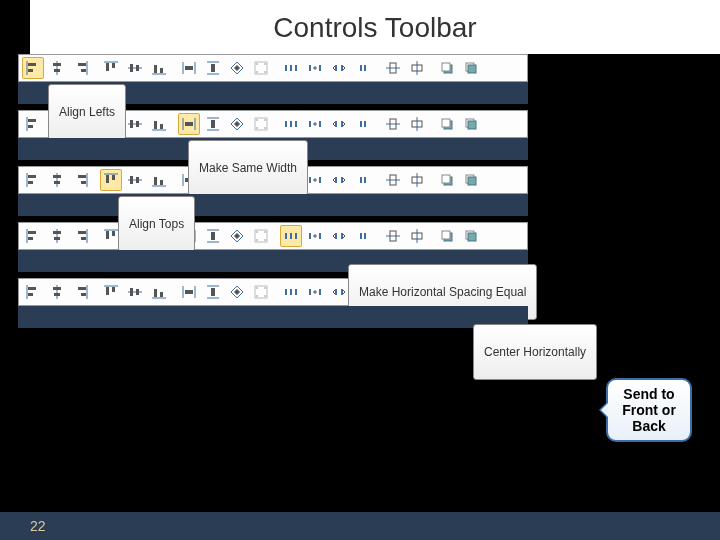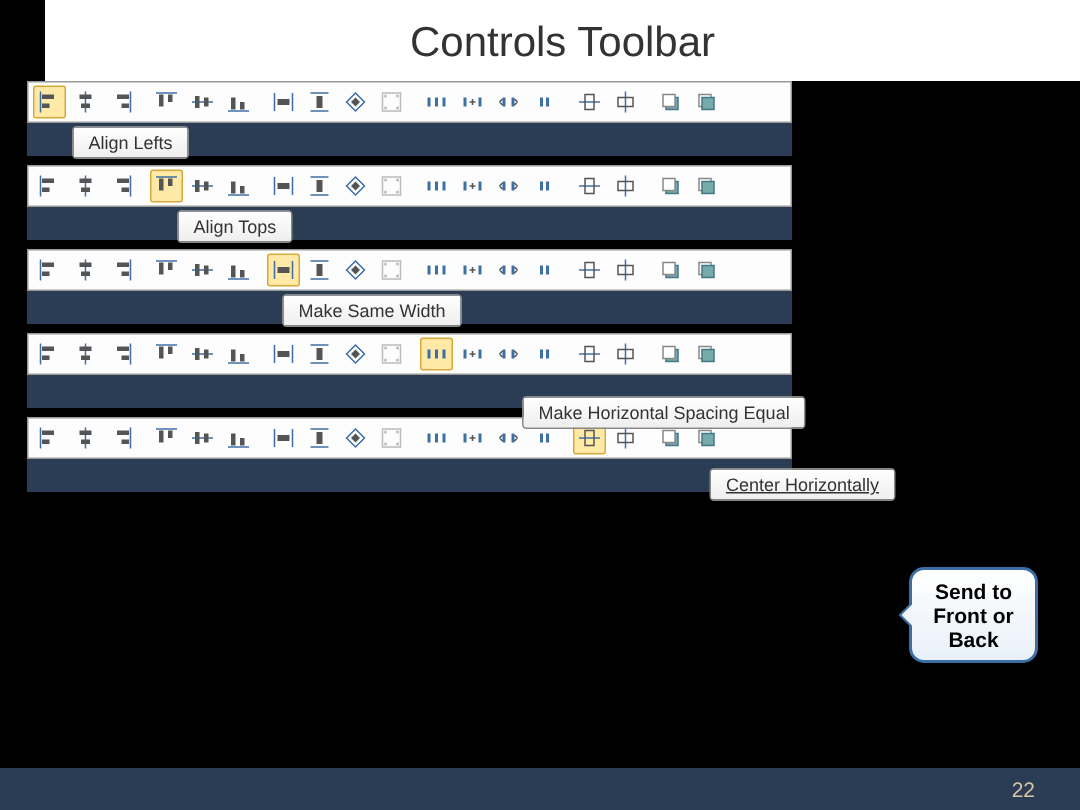--- a/index.html
+++ b/index.html
@@ -58,21 +58,21 @@
     background: #2b3d54;
     height: 22px;
     width: 510px;
     position: relative;
   }
   .tooltip {
     position: absolute;
     background: linear-gradient(#fff, #eee);
     border: 1px solid #888;
     border-radius: 3px;
-    padding: 3px 10px;
+    padding: 20px 10px;
     font-size: 12px;
     color: #333;
     white-space: nowrap;
   }
   .callout {
     position: absolute;
     background: linear-gradient(#fff, #e8f0f8);
     border: 2px solid #3b6ea5;
     border-radius: 8px;
     padding: 6px 10px;
@@ -104,21 +104,20 @@
     position: absolute;
     bottom: 0;
     left: 0;
     right: 0;
     height: 28px;
     background: #2b3d54;
     color: #d8c7a5;
     font-size: 14px;
     display: flex;
     align-items: center;
-    justify-content: flex-end;
     padding: 0 30px;
   }
   svg { display: block; }
 </style>
 </head>
 <body>
 
 <div class="title">Controls Toolbar</div>
 
 <div class="slide-content">
@@ -316,20 +315,190 @@
           <div class="btn">
             <span>
               <svg width="16" height="16" viewBox="0 0 16 16">
                 <line x1="14" y1="1" x2="14" y2="15" stroke="#3d6ea5"></line>
                 <rect x="5" y="3" width="8" height="3" fill="#555"></rect>
                 <rect x="8" y="9" width="5" height="3" fill="#555"></rect>
               </svg>
             </span>
           </div>
           <div class="sep"></div>
+          <div class="btn">
+            <span>
+              <svg width="16" height="16" viewBox="0 0 16 16">
+                <line x1="1" y1="2" x2="15" y2="2" stroke="#3d6ea5"></line>
+                <rect x="3" y="3" width="3" height="8" fill="#555"></rect>
+                <rect x="9" y="3" width="3" height="5" fill="#555"></rect>
+              </svg>
+            </span>
+          </div>
+          <div class="btn">
+            <span>
+              <svg width="16" height="16" viewBox="0 0 16 16">
+                <line x1="1" y1="8" x2="15" y2="8" stroke="#3d6ea5"></line>
+                <rect x="3" y="4" width="3" height="8" fill="#555"></rect>
+                <rect x="9" y="5" width="3" height="6" fill="#555"></rect>
+              </svg>
+            </span>
+          </div>
+          <div class="btn">
+            <span>
+              <svg width="16" height="16" viewBox="0 0 16 16">
+                <line x1="1" y1="14" x2="15" y2="14" stroke="#3d6ea5"></line>
+                <rect x="3" y="5" width="3" height="8" fill="#555"></rect>
+                <rect x="9" y="8" width="3" height="5" fill="#555"></rect>
+              </svg>
+            </span>
+          </div>
+          <div class="sep"></div>
+          <div class="btn sel">
+            <span>
+              <svg width="16" height="16" viewBox="0 0 16 16">
+                <line x1="2" y1="2" x2="2" y2="14" stroke="#3d6ea5"></line>
+                <line x1="14" y1="2" x2="14" y2="14" stroke="#3d6ea5"></line>
+                <rect x="4" y="6" width="8" height="4" fill="#555"></rect>
+              </svg>
+            </span>
+          </div>
+          <div class="btn">
+            <span>
+              <svg width="16" height="16" viewBox="0 0 16 16">
+                <line x1="2" y1="2" x2="14" y2="2" stroke="#3d6ea5"></line>
+                <line x1="2" y1="14" x2="14" y2="14" stroke="#3d6ea5"></line>
+                <rect x="6" y="4" width="4" height="8" fill="#555"></rect>
+              </svg>
+            </span>
+          </div>
+          <div class="btn">
+            <span>
+              <svg width="16" height="16" viewBox="0 0 16 16">
+                <path d="M2 8 L8 2 L14 8 L8 14 Z" fill="none" stroke="#3d6ea5"></path>
+                <path d="M5 8 L8 5 L11 8 L8 11 Z" fill="#555"></path>
+              </svg>
+            </span>
+          </div>
+          <div class="btn">
+            <span>
+              <svg width="16" height="16" viewBox="0 0 16 16">
+                <rect x="2" y="2" width="12" height="12" fill="none" stroke="#bbb"></rect>
+                <circle cx="4" cy="4" r="1" fill="#bbb"></circle>
+                <circle cx="12" cy="4" r="1" fill="#bbb"></circle>
+                <circle cx="4" cy="12" r="1" fill="#bbb"></circle>
+                <circle cx="12" cy="12" r="1" fill="#bbb"></circle>
+              </svg>
+            </span>
+          </div>
+          <div class="sep"></div>
+          <div class="btn">
+            <span>
+              <svg width="16" height="16" viewBox="0 0 16 16">
+                <rect x="2" y="5" width="2" height="6" fill="#3d6ea5"></rect>
+                <rect x="7" y="5" width="2" height="6" fill="#3d6ea5"></rect>
+                <rect x="12" y="5" width="2" height="6" fill="#3d6ea5"></rect>
+              </svg>
+            </span>
+          </div>
+          <div class="btn">
+            <span>
+              <svg width="16" height="16" viewBox="0 0 16 16">
+                <rect x="2" y="5" width="2" height="6" fill="#3d6ea5"></rect>
+                <rect x="12" y="5" width="2" height="6" fill="#3d6ea5"></rect>
+                <path d="M6 8 L10 8 M8 6 L8 10" stroke="#555"></path>
+              </svg>
+            </span>
+          </div>
+          <div class="btn">
+            <span>
+              <svg width="16" height="16" viewBox="0 0 16 16">
+                <rect x="4" y="5" width="2" height="6" fill="#3d6ea5"></rect>
+                <rect x="10" y="5" width="2" height="6" fill="#3d6ea5"></rect>
+                <path d="M2 8 L4 6 M2 8 L4 10 M14 8 L12 6 M14 8 L12 10" stroke="#555"></path>
+              </svg>
+            </span>
+          </div>
+          <div class="btn">
+            <span>
+              <svg width="16" height="16" viewBox="0 0 16 16">
+                <rect x="5" y="5" width="2" height="6" fill="#3d6ea5"></rect>
+                <rect x="9" y="5" width="2" height="6" fill="#3d6ea5"></rect>
+              </svg>
+            </span>
+          </div>
+          <div class="sep"></div>
+          <div class="btn">
+            <span>
+              <svg width="16" height="16" viewBox="0 0 16 16">
+                <line x1="1" y1="8" x2="15" y2="8" stroke="#3d6ea5"></line>
+                <rect x="5" y="3" width="6" height="10" fill="none" stroke="#555"></rect>
+              </svg>
+            </span>
+          </div>
+          <div class="btn">
+            <span>
+              <svg width="16" height="16" viewBox="0 0 16 16">
+                <line x1="8" y1="1" x2="8" y2="15" stroke="#3d6ea5"></line>
+                <rect x="3" y="5" width="10" height="6" fill="none" stroke="#555"></rect>
+              </svg>
+            </span>
+          </div>
+          <div class="sep"></div>
+          <div class="btn">
+            <span>
+              <svg width="16" height="16" viewBox="0 0 16 16">
+                <rect x="5" y="5" width="8" height="8" fill="#7aa" stroke="#478"></rect>
+                <rect x="3" y="3" width="8" height="8" fill="#fff" stroke="#888"></rect>
+              </svg>
+            </span>
+          </div>
+          <div class="btn">
+            <span>
+              <svg width="16" height="16" viewBox="0 0 16 16">
+                <rect x="3" y="3" width="8" height="8" fill="#fff" stroke="#888"></rect>
+                <rect x="5" y="5" width="8" height="8" fill="#7aa" stroke="#478"></rect>
+              </svg>
+            </span>
+          </div>
+        </div>
+        <div class="dark-band">
+     <div class="tooltip" style="left:170px; top:2px;">Make Same Width</div>
+   </div>
+      </div>
+      <div class="row">
+        <div class="toolbar">
+          <div class="btn">
+            <span>
+              <svg width="16" height="16" viewBox="0 0 16 16">
+                <line x1="2" y1="1" x2="2" y2="15" stroke="#3d6ea5"></line>
+                <rect x="3" y="3" width="8" height="3" fill="#555"></rect>
+                <rect x="3" y="9" width="5" height="3" fill="#555"></rect>
+              </svg>
+            </span>
+          </div>
+          <div class="btn">
+            <span>
+              <svg width="16" height="16" viewBox="0 0 16 16">
+                <line x1="8" y1="1" x2="8" y2="15" stroke="#3d6ea5"></line>
+                <rect x="4" y="3" width="8" height="3" fill="#555"></rect>
+                <rect x="5" y="9" width="6" height="3" fill="#555"></rect>
+              </svg>
+            </span>
+          </div>
+          <div class="btn">
+            <span>
+              <svg width="16" height="16" viewBox="0 0 16 16">
+                <line x1="14" y1="1" x2="14" y2="15" stroke="#3d6ea5"></line>
+                <rect x="5" y="3" width="8" height="3" fill="#555"></rect>
+                <rect x="8" y="9" width="5" height="3" fill="#555"></rect>
+              </svg>
+            </span>
+          </div>
+          <div class="sep"></div>
           <div class="btn sel">
             <span>
               <svg width="16" height="16" viewBox="0 0 16 16">
                 <line x1="1" y1="2" x2="15" y2="2" stroke="#3d6ea5"></line>
                 <rect x="3" y="3" width="3" height="8" fill="#555"></rect>
                 <rect x="9" y="3" width="3" height="5" fill="#555"></rect>
               </svg>
             </span>
           </div>
           <div class="btn">
@@ -514,190 +683,20 @@
           <div class="btn">
             <span>
               <svg width="16" height="16" viewBox="0 0 16 16">
                 <line x1="1" y1="14" x2="15" y2="14" stroke="#3d6ea5"></line>
                 <rect x="3" y="5" width="3" height="8" fill="#555"></rect>
                 <rect x="9" y="8" width="3" height="5" fill="#555"></rect>
               </svg>
             </span>
           </div>
           <div class="sep"></div>
-          <div class="btn sel">
-            <span>
-              <svg width="16" height="16" viewBox="0 0 16 16">
-                <line x1="2" y1="2" x2="2" y2="14" stroke="#3d6ea5"></line>
-                <line x1="14" y1="2" x2="14" y2="14" stroke="#3d6ea5"></line>
-                <rect x="4" y="6" width="8" height="4" fill="#555"></rect>
-              </svg>
-            </span>
-          </div>
-          <div class="btn">
-            <span>
-              <svg width="16" height="16" viewBox="0 0 16 16">
-                <line x1="2" y1="2" x2="14" y2="2" stroke="#3d6ea5"></line>
-                <line x1="2" y1="14" x2="14" y2="14" stroke="#3d6ea5"></line>
-                <rect x="6" y="4" width="4" height="8" fill="#555"></rect>
-              </svg>
-            </span>
-          </div>
-          <div class="btn">
-            <span>
-              <svg width="16" height="16" viewBox="0 0 16 16">
-                <path d="M2 8 L8 2 L14 8 L8 14 Z" fill="none" stroke="#3d6ea5"></path>
-                <path d="M5 8 L8 5 L11 8 L8 11 Z" fill="#555"></path>
-              </svg>
-            </span>
-          </div>
-          <div class="btn">
-            <span>
-              <svg width="16" height="16" viewBox="0 0 16 16">
-                <rect x="2" y="2" width="12" height="12" fill="none" stroke="#bbb"></rect>
-                <circle cx="4" cy="4" r="1" fill="#bbb"></circle>
-                <circle cx="12" cy="4" r="1" fill="#bbb"></circle>
-                <circle cx="4" cy="12" r="1" fill="#bbb"></circle>
-                <circle cx="12" cy="12" r="1" fill="#bbb"></circle>
-              </svg>
-            </span>
-          </div>
-          <div class="sep"></div>
-          <div class="btn">
-            <span>
-              <svg width="16" height="16" viewBox="0 0 16 16">
-                <rect x="2" y="5" width="2" height="6" fill="#3d6ea5"></rect>
-                <rect x="7" y="5" width="2" height="6" fill="#3d6ea5"></rect>
-                <rect x="12" y="5" width="2" height="6" fill="#3d6ea5"></rect>
-              </svg>
-            </span>
-          </div>
-          <div class="btn">
-            <span>
-              <svg width="16" height="16" viewBox="0 0 16 16">
-                <rect x="2" y="5" width="2" height="6" fill="#3d6ea5"></rect>
-                <rect x="12" y="5" width="2" height="6" fill="#3d6ea5"></rect>
-                <path d="M6 8 L10 8 M8 6 L8 10" stroke="#555"></path>
-              </svg>
-            </span>
-          </div>
-          <div class="btn">
-            <span>
-              <svg width="16" height="16" viewBox="0 0 16 16">
-                <rect x="4" y="5" width="2" height="6" fill="#3d6ea5"></rect>
-                <rect x="10" y="5" width="2" height="6" fill="#3d6ea5"></rect>
-                <path d="M2 8 L4 6 M2 8 L4 10 M14 8 L12 6 M14 8 L12 10" stroke="#555"></path>
-              </svg>
-            </span>
-          </div>
-          <div class="btn">
-            <span>
-              <svg width="16" height="16" viewBox="0 0 16 16">
-                <rect x="5" y="5" width="2" height="6" fill="#3d6ea5"></rect>
-                <rect x="9" y="5" width="2" height="6" fill="#3d6ea5"></rect>
-              </svg>
-            </span>
-          </div>
-          <div class="sep"></div>
-          <div class="btn">
-            <span>
-              <svg width="16" height="16" viewBox="0 0 16 16">
-                <line x1="1" y1="8" x2="15" y2="8" stroke="#3d6ea5"></line>
-                <rect x="5" y="3" width="6" height="10" fill="none" stroke="#555"></rect>
-              </svg>
-            </span>
-          </div>
-          <div class="btn">
-            <span>
-              <svg width="16" height="16" viewBox="0 0 16 16">
-                <line x1="8" y1="1" x2="8" y2="15" stroke="#3d6ea5"></line>
-                <rect x="3" y="5" width="10" height="6" fill="none" stroke="#555"></rect>
-              </svg>
-            </span>
-          </div>
-          <div class="sep"></div>
-          <div class="btn">
-            <span>
-              <svg width="16" height="16" viewBox="0 0 16 16">
-                <rect x="5" y="5" width="8" height="8" fill="#7aa" stroke="#478"></rect>
-                <rect x="3" y="3" width="8" height="8" fill="#fff" stroke="#888"></rect>
-              </svg>
-            </span>
-          </div>
-          <div class="btn">
-            <span>
-              <svg width="16" height="16" viewBox="0 0 16 16">
-                <rect x="3" y="3" width="8" height="8" fill="#fff" stroke="#888"></rect>
-                <rect x="5" y="5" width="8" height="8" fill="#7aa" stroke="#478"></rect>
-              </svg>
-            </span>
-          </div>
-        </div>
-        <div class="dark-band">
-     <div class="tooltip" style="left:170px; top:2px;">Make Same Width</div>
-   </div>
-      </div>
-      <div class="row">
-        <div class="toolbar">
-          <div class="btn">
-            <span>
-              <svg width="16" height="16" viewBox="0 0 16 16">
-                <line x1="2" y1="1" x2="2" y2="15" stroke="#3d6ea5"></line>
-                <rect x="3" y="3" width="8" height="3" fill="#555"></rect>
-                <rect x="3" y="9" width="5" height="3" fill="#555"></rect>
-              </svg>
-            </span>
-          </div>
-          <div class="btn">
-            <span>
-              <svg width="16" height="16" viewBox="0 0 16 16">
-                <line x1="8" y1="1" x2="8" y2="15" stroke="#3d6ea5"></line>
-                <rect x="4" y="3" width="8" height="3" fill="#555"></rect>
-                <rect x="5" y="9" width="6" height="3" fill="#555"></rect>
-              </svg>
-            </span>
-          </div>
-          <div class="btn">
-            <span>
-              <svg width="16" height="16" viewBox="0 0 16 16">
-                <line x1="14" y1="1" x2="14" y2="15" stroke="#3d6ea5"></line>
-                <rect x="5" y="3" width="8" height="3" fill="#555"></rect>
-                <rect x="8" y="9" width="5" height="3" fill="#555"></rect>
-              </svg>
-            </span>
-          </div>
-          <div class="sep"></div>
-          <div class="btn">
-            <span>
-              <svg width="16" height="16" viewBox="0 0 16 16">
-                <line x1="1" y1="2" x2="15" y2="2" stroke="#3d6ea5"></line>
-                <rect x="3" y="3" width="3" height="8" fill="#555"></rect>
-                <rect x="9" y="3" width="3" height="5" fill="#555"></rect>
-              </svg>
-            </span>
-          </div>
-          <div class="btn">
-            <span>
-              <svg width="16" height="16" viewBox="0 0 16 16">
-                <line x1="1" y1="8" x2="15" y2="8" stroke="#3d6ea5"></line>
-                <rect x="3" y="4" width="3" height="8" fill="#555"></rect>
-                <rect x="9" y="5" width="3" height="6" fill="#555"></rect>
-              </svg>
-            </span>
-          </div>
-          <div class="btn">
-            <span>
-              <svg width="16" height="16" viewBox="0 0 16 16">
-                <line x1="1" y1="14" x2="15" y2="14" stroke="#3d6ea5"></line>
-                <rect x="3" y="5" width="3" height="8" fill="#555"></rect>
-                <rect x="9" y="8" width="3" height="5" fill="#555"></rect>
-              </svg>
-            </span>
-          </div>
-          <div class="sep"></div>
           <div class="btn">
             <span>
               <svg width="16" height="16" viewBox="0 0 16 16">
                 <line x1="2" y1="2" x2="2" y2="14" stroke="#3d6ea5"></line>
                 <line x1="14" y1="2" x2="14" y2="14" stroke="#3d6ea5"></line>
                 <rect x="4" y="6" width="8" height="4" fill="#555"></rect>
               </svg>
             </span>
           </div>
           <div class="btn">
@@ -963,21 +962,21 @@
           <div class="btn">
             <span>
               <svg width="16" height="16" viewBox="0 0 16 16">
                 <rect x="3" y="3" width="8" height="8" fill="#fff" stroke="#888"></rect>
                 <rect x="5" y="5" width="8" height="8" fill="#7aa" stroke="#478"></rect>
               </svg>
             </span>
           </div>
         </div>
         <div class="dark-band">
-     <div class="tooltip" style="left:455px; top:6px;text-decoration:underline;">Center Horizontally</div>
+     <div class="tooltip" style="left:455px; top:18px;">Center Horizontally</div>
    </div>
       </div>
     </div>
 </div>
 
 <div class="callout" style="right:28px; top:378px; width:86px;border-radius:10px;">
   <span>Send to
 Front or
 Back</span>
 </div>

